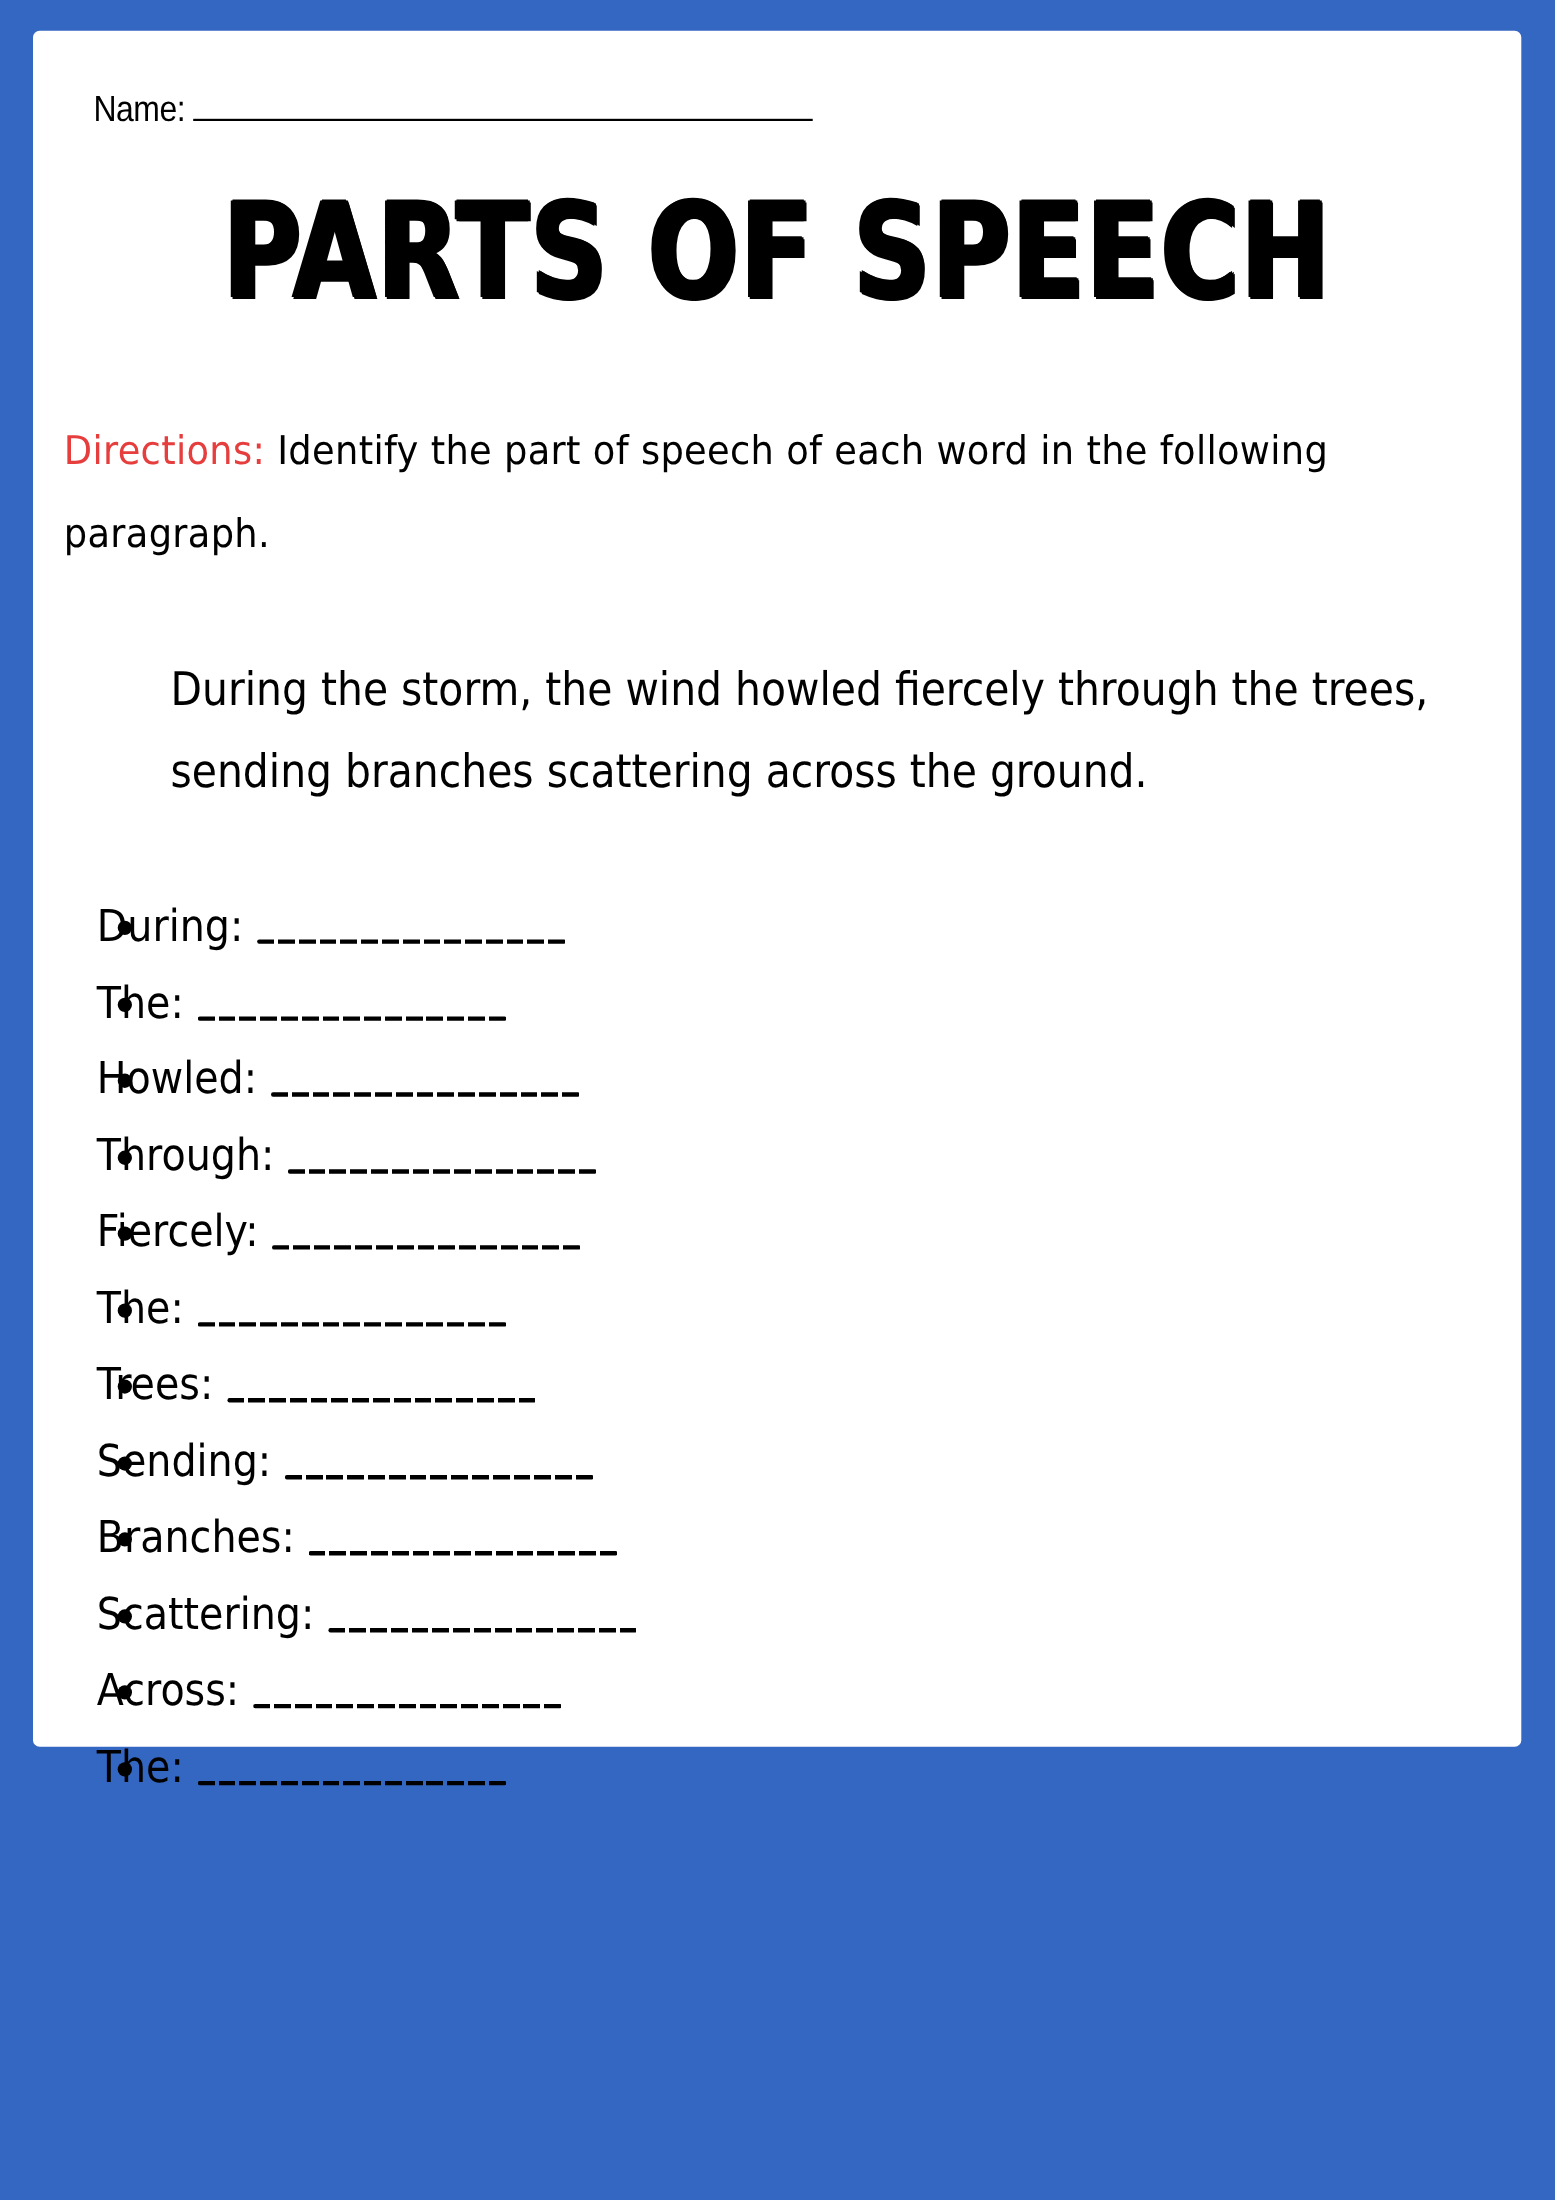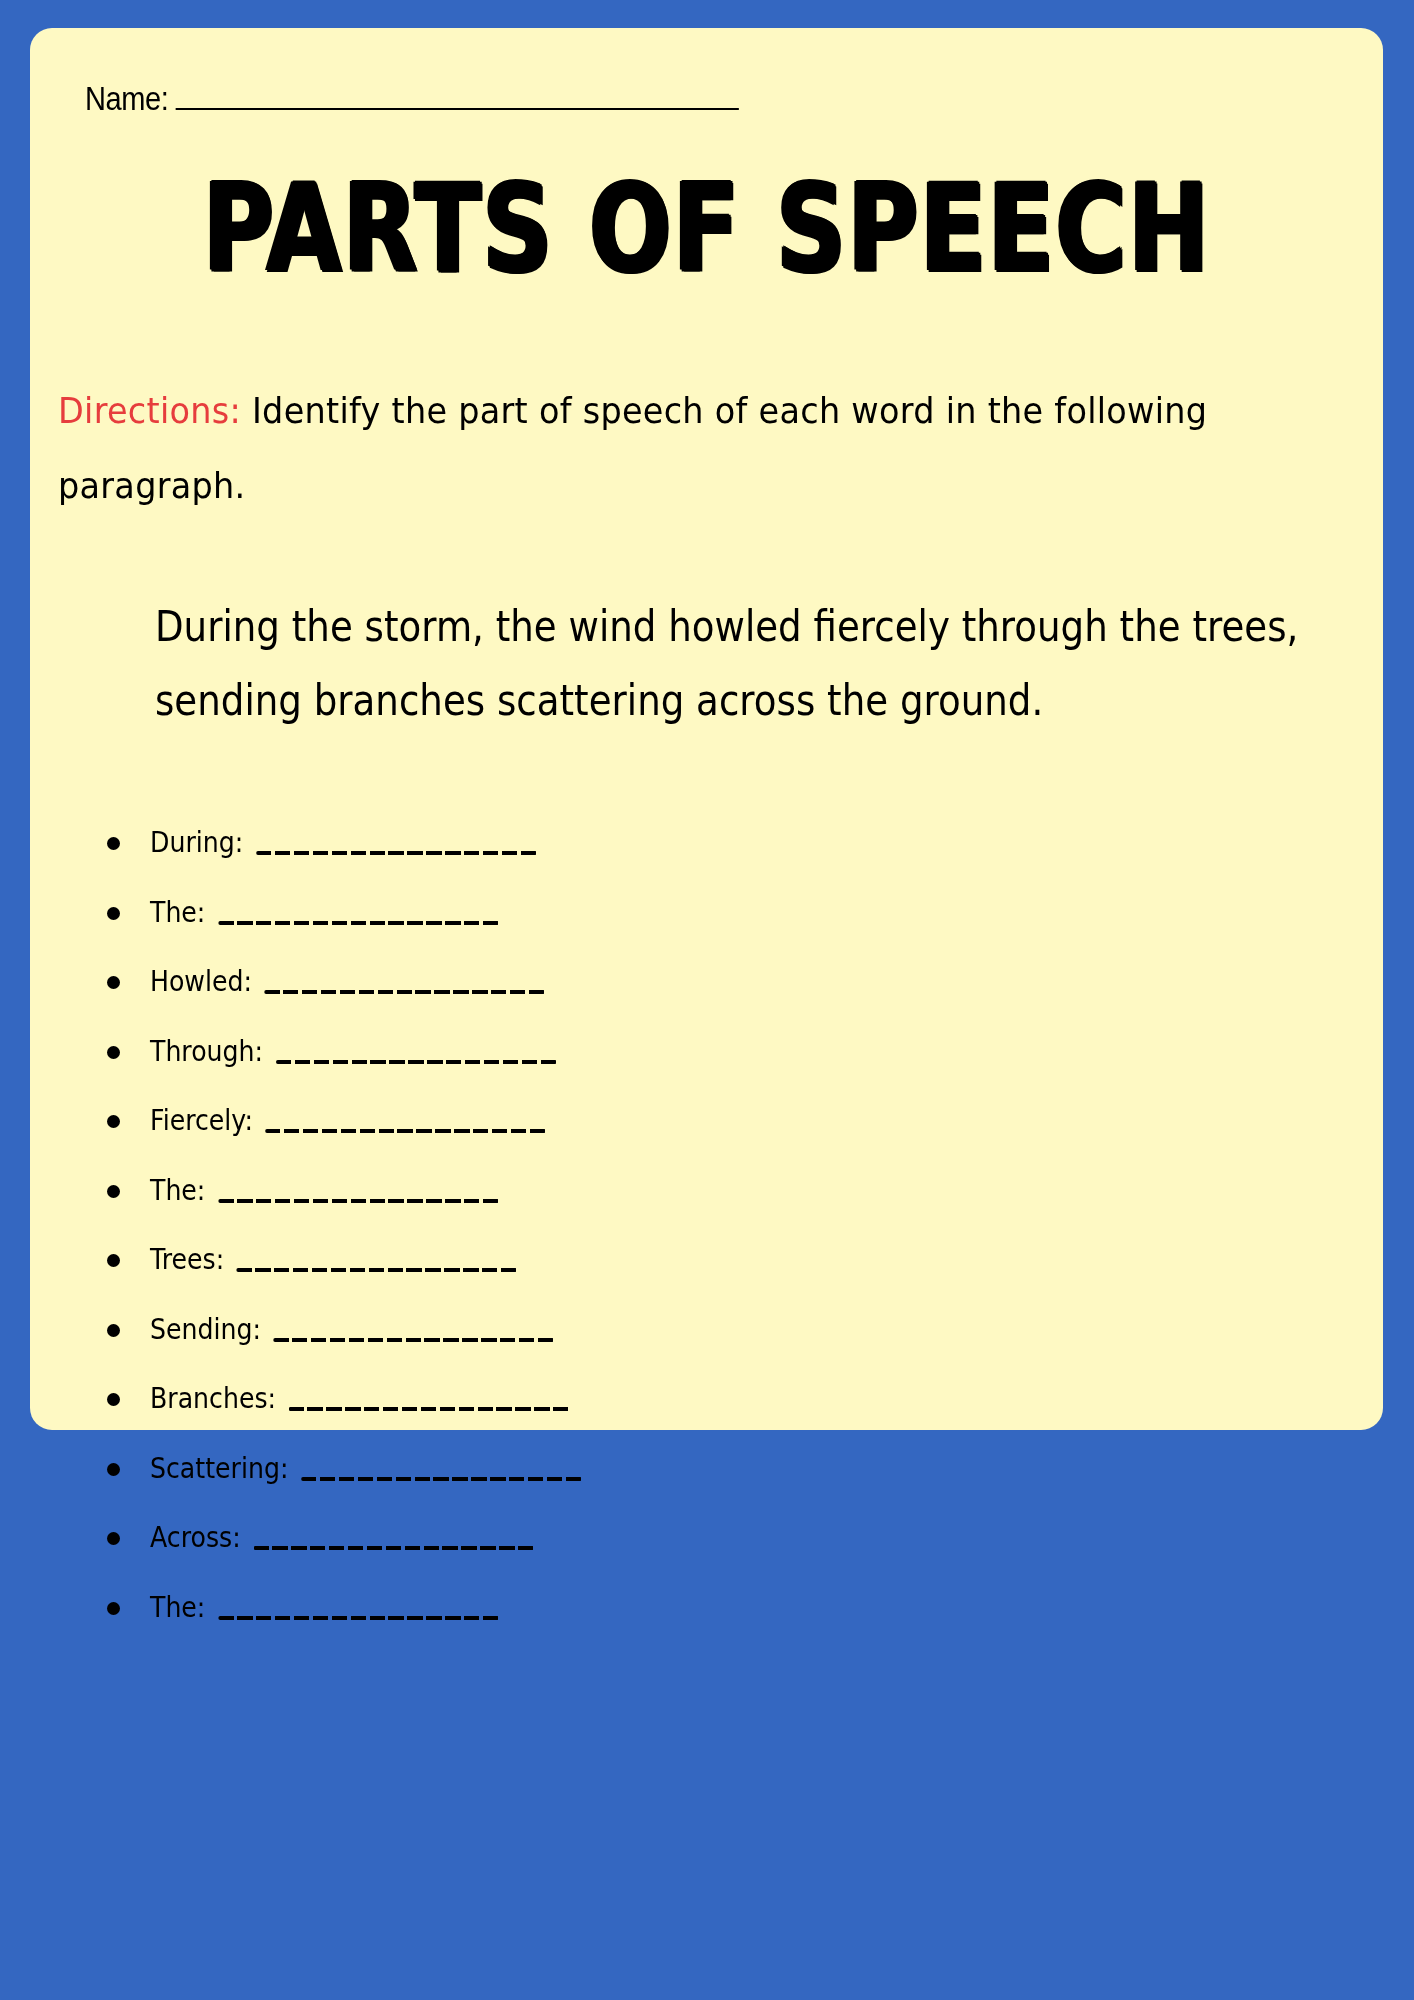--- a/index.html
+++ b/index.html
@@ -12,23 +12,23 @@
       background: #3467c1;
       position: relative;
       overflow: hidden;
       font-family: "DejaVu Sans", sans-serif;
     }
     .card {
       position: absolute;
       left: 30px;
       top: 28px;
       width: 1353px;
-      height: 1402px;
-      background: #fef9c3;
-      border-radius: 22px;
+      height: 1560px;
+      background: #ffffff;
+      border-radius: 6px;
     }
     .name-row {
       position: absolute;
       left: 55px;
       top: 52px;
       font-family: "Liberation Sans", sans-serif;
       font-size: 33px;
       color: #000;
       transform: scaleX(0.88);
       transform-origin: left center;
@@ -93,23 +93,23 @@
       left: 0;
       top: 780px;
       margin: 0;
       padding: 0;
       list-style: none;
     }
     .word-list li {
       position: relative;
       height: 69.5px;
       line-height: 69.5px;
-      padding-left: 120px;
+      padding-left: 58px;
       font-family: "DejaVu Sans", sans-serif;
-      font-size: 28px;
+      font-size: 40px;
       color: #000;
       white-space: nowrap;
     }
     .word-list .bullet {
       position: absolute;
       left: 77px;
       top: 29px;
       width: 13px;
       height: 13px;
       border-radius: 50%;

